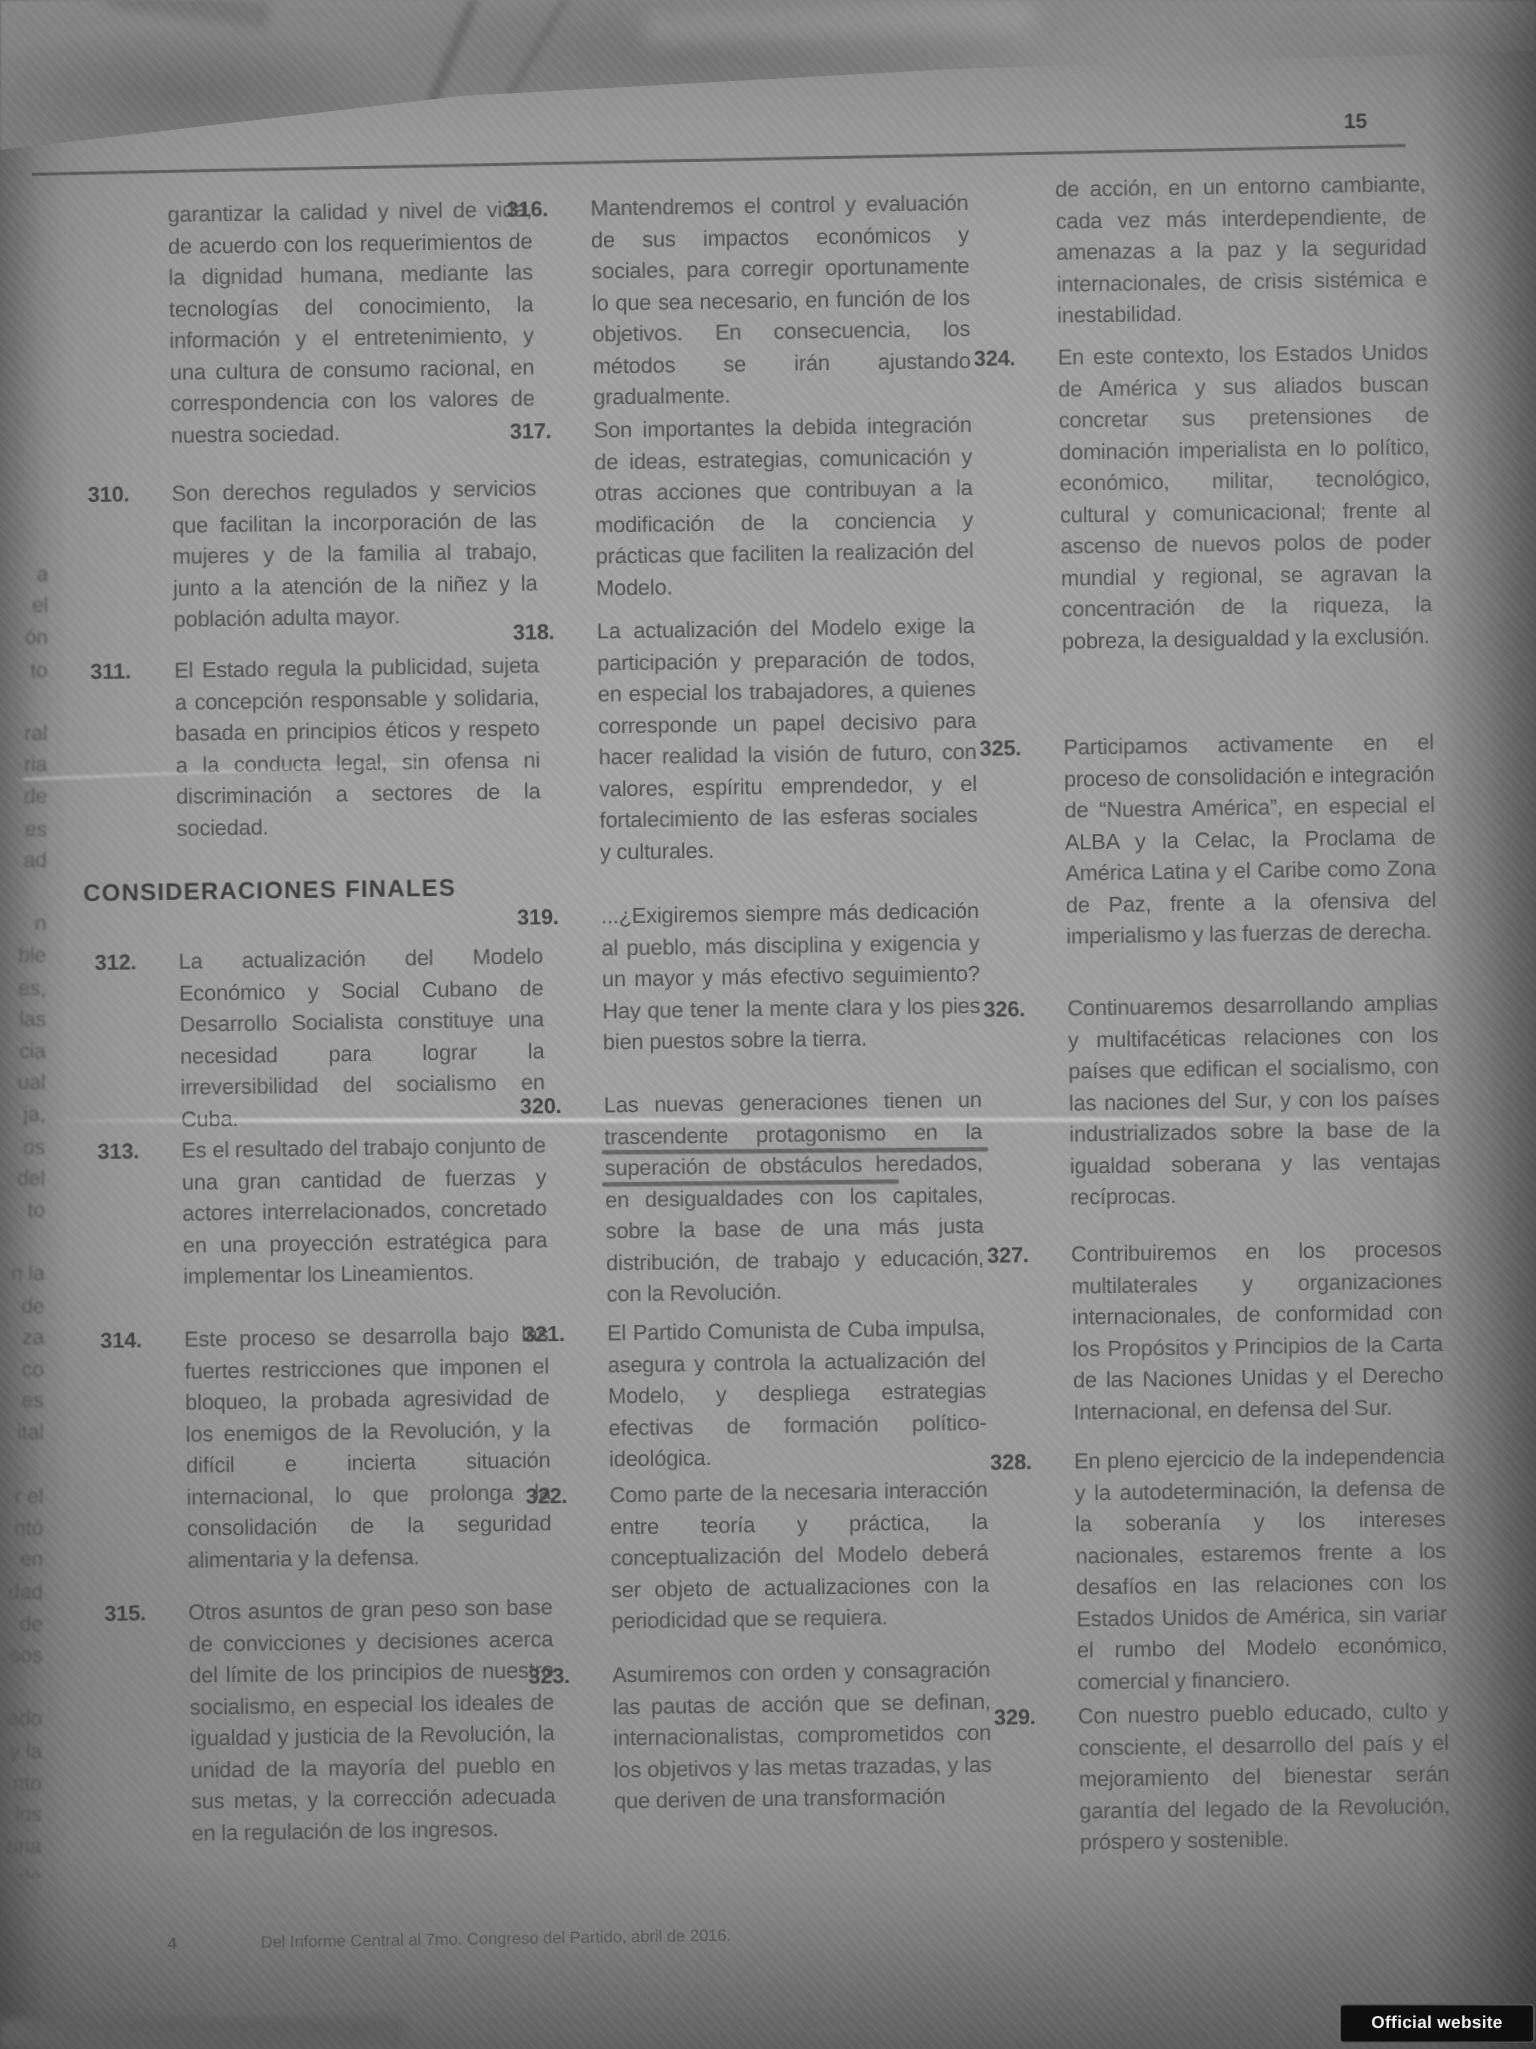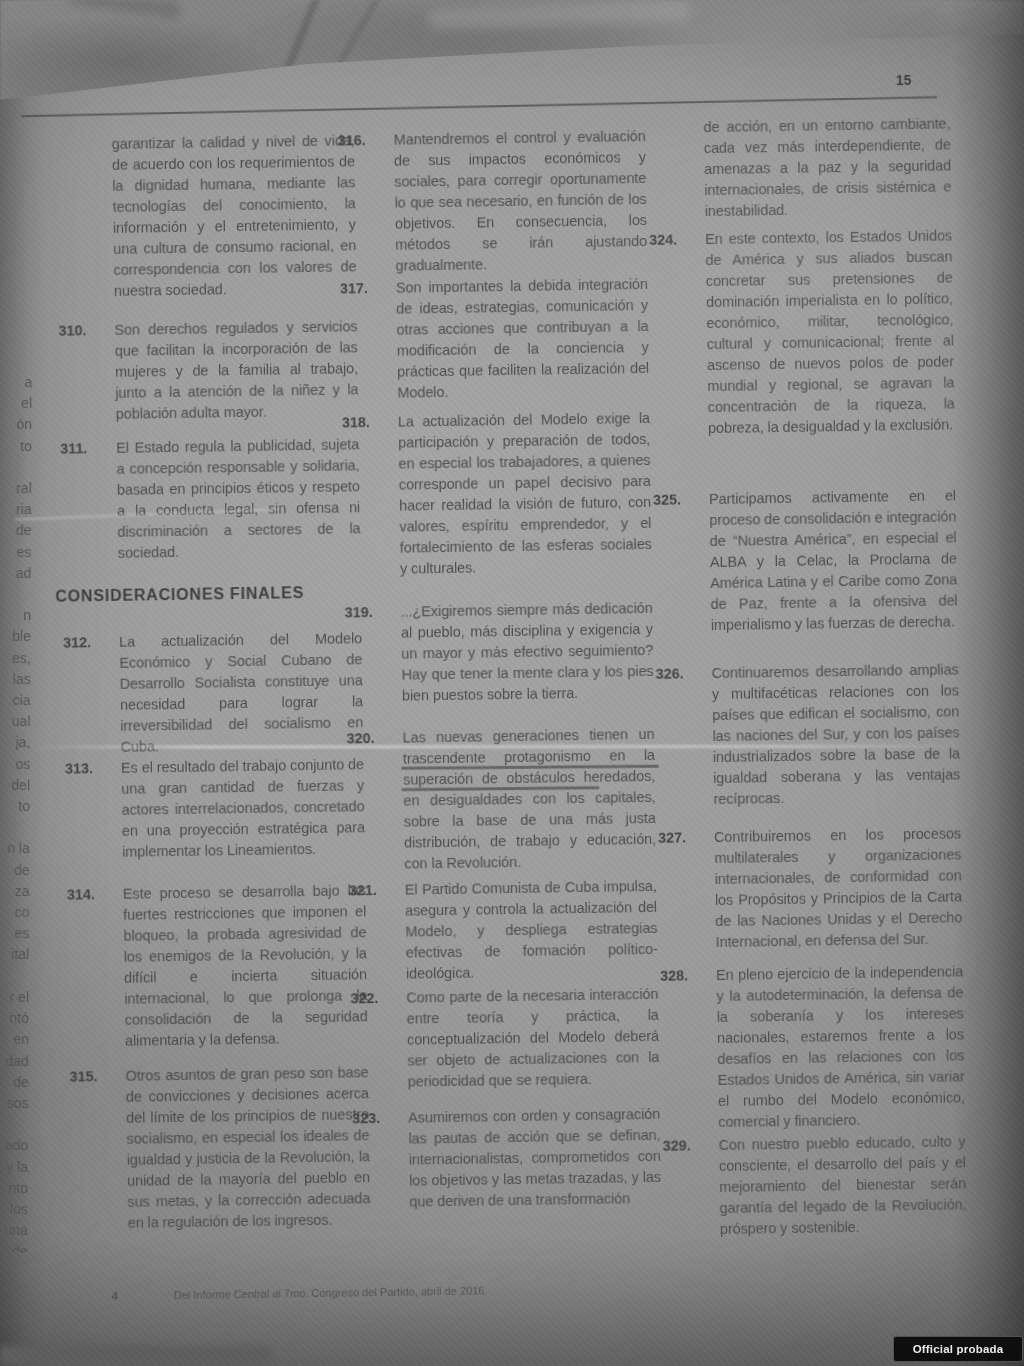--- a/index.html
+++ b/index.html
@@ -244,14 +244,14 @@
     <div class="pen p2"></div>
     <div class="crease main"></div>
     <div class="crease small"></div>
   </div>
 
   <div class="right-shadow"></div>
   <div class="bottom-shadow"></div>
   <div class="bottom-edge"></div>
   <div class="grain"></div>
 
-  <div class="watermark">Official probada</div>
+  <div class="watermark">Official website</div>
 </div>
 
 </body></html>

